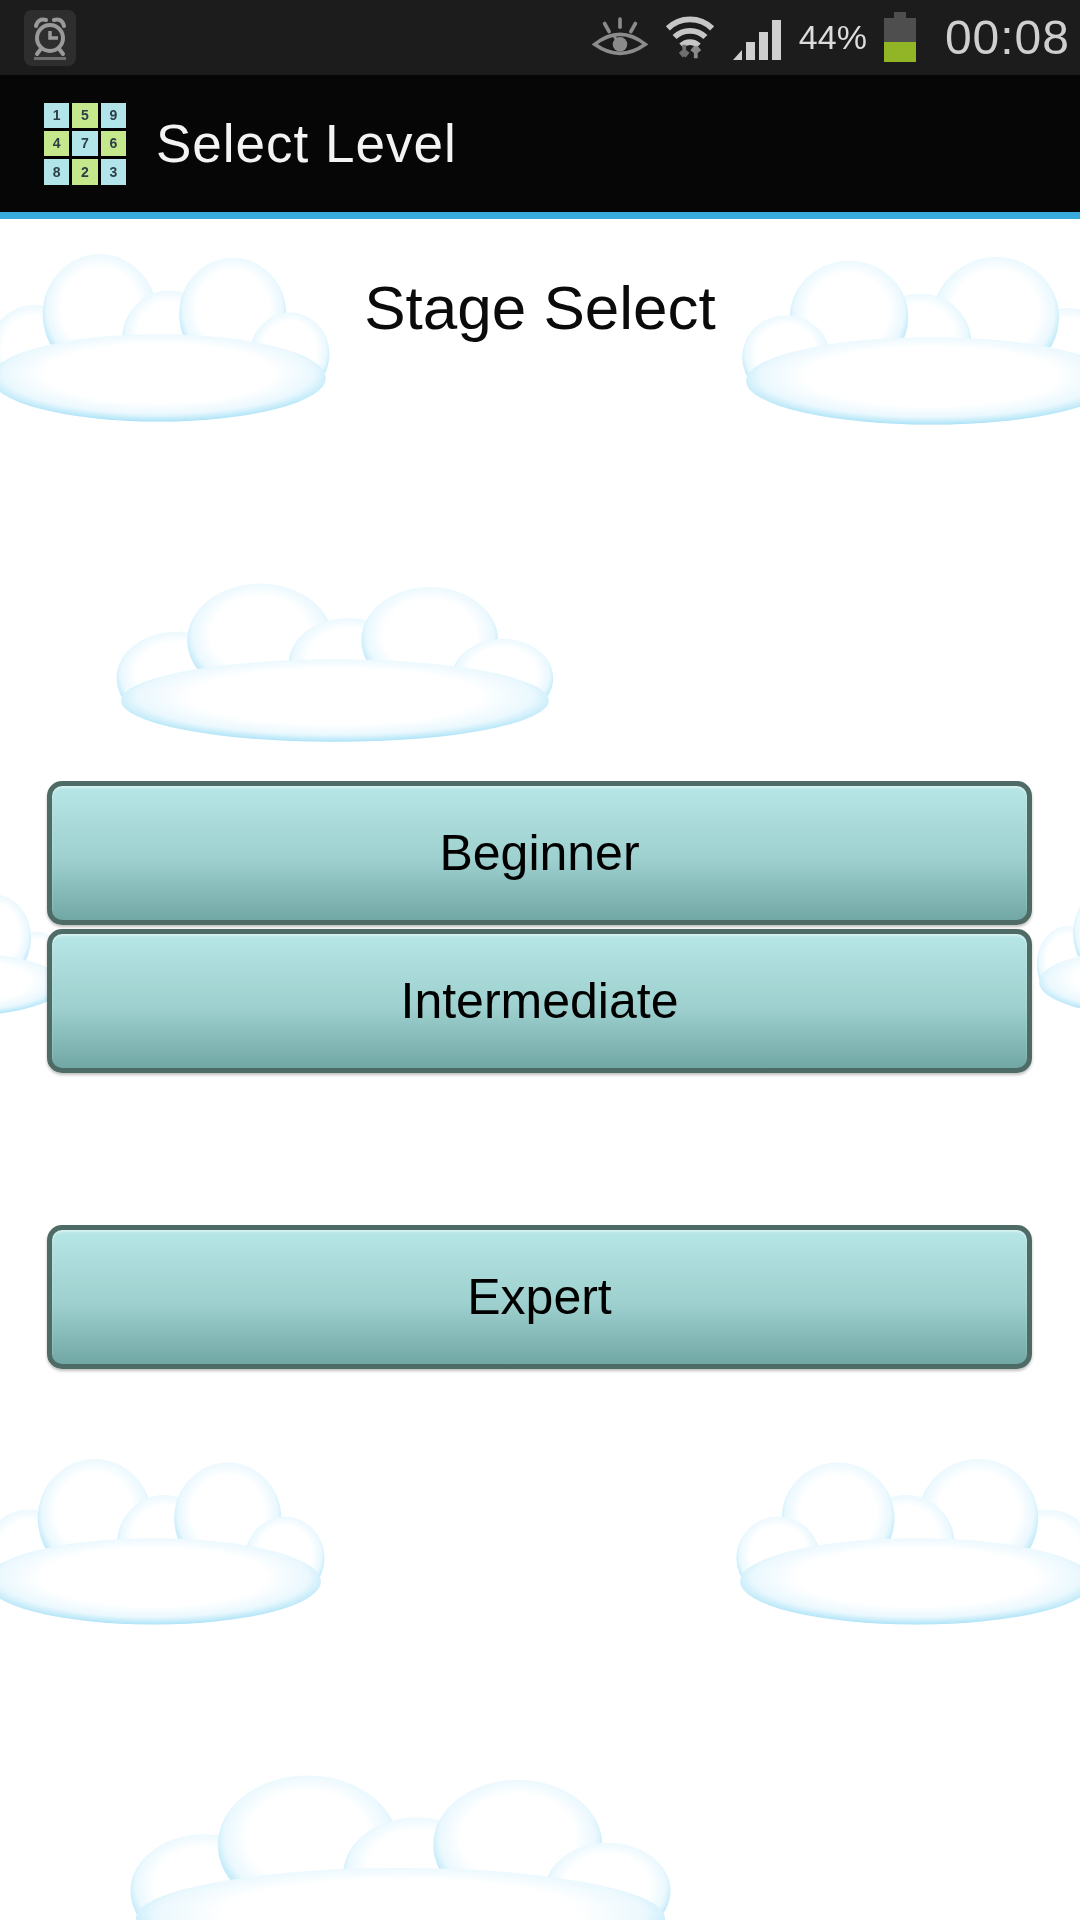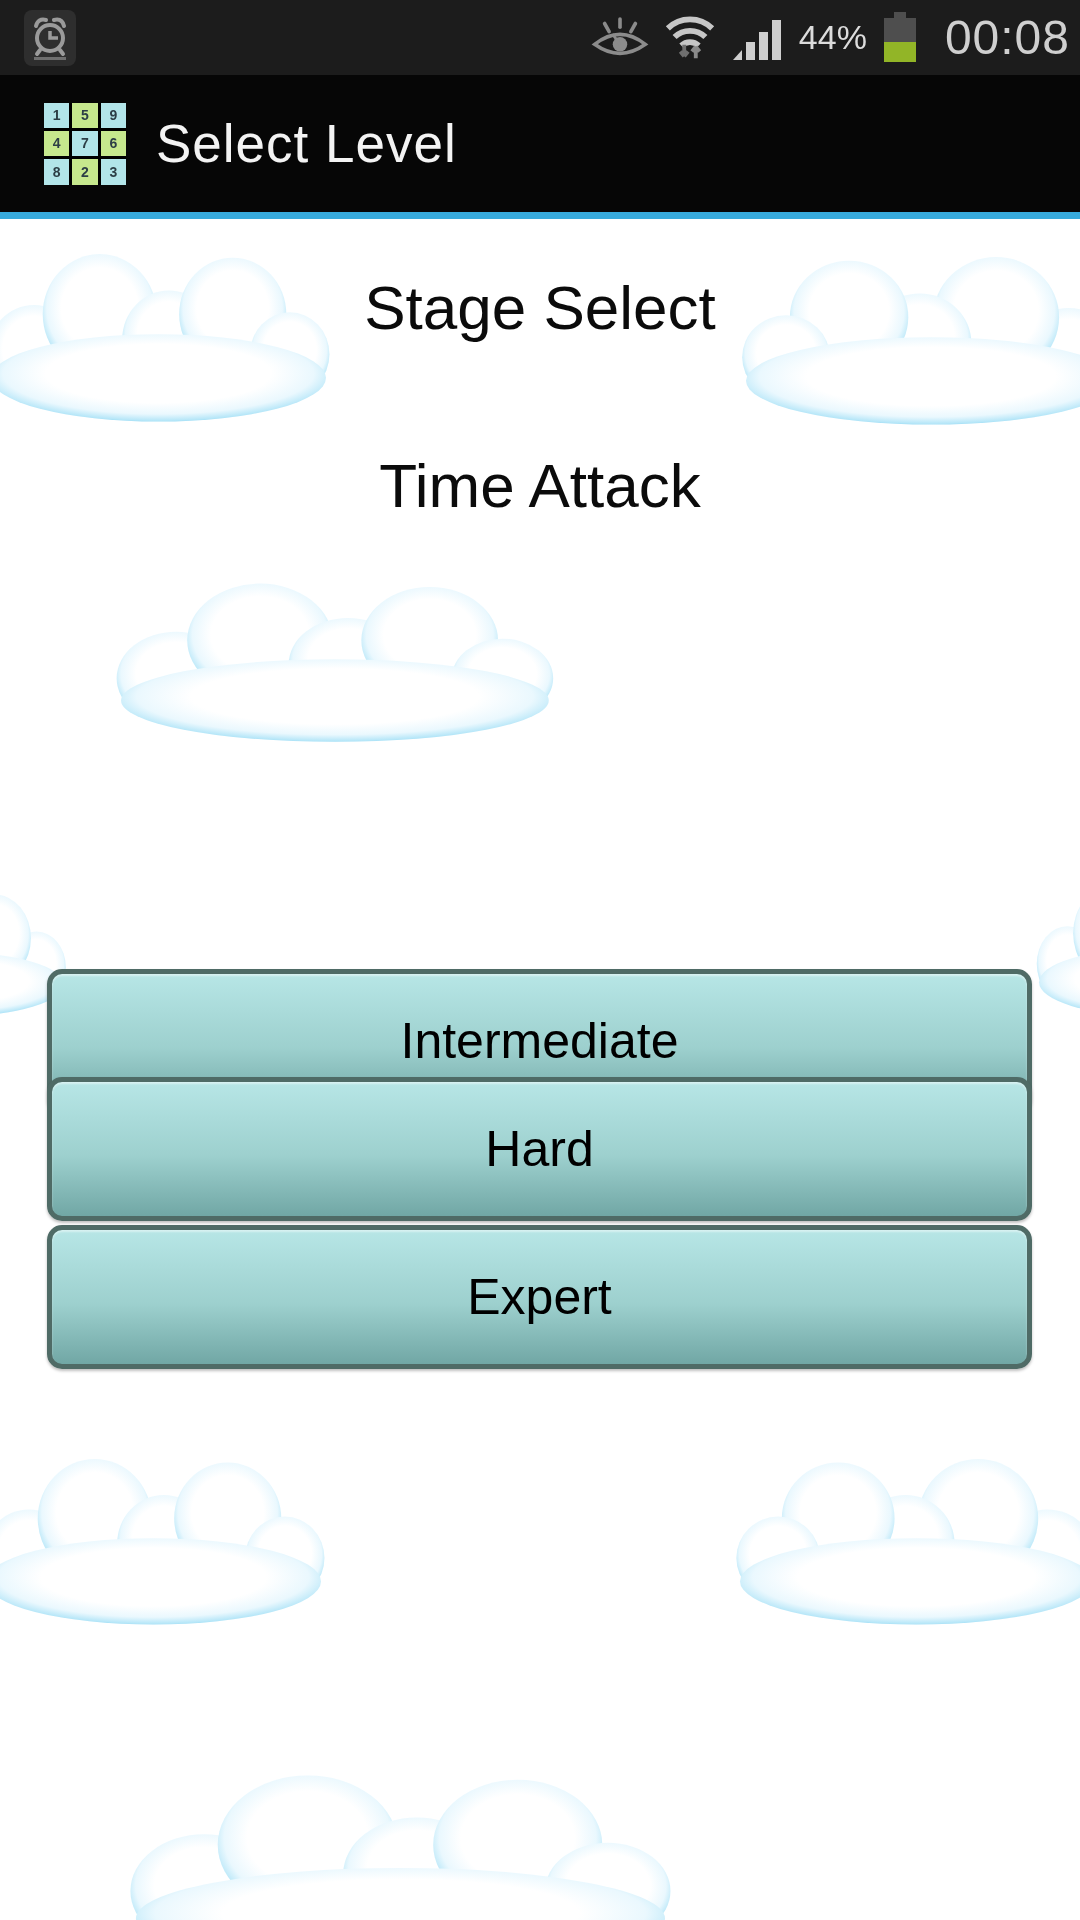--- a/index.html
+++ b/index.html
@@ -38,21 +38,21 @@
   .heading-2{top:450px;}
 
   
   .level-btn{position:absolute;left:47px;width:985px;height:144px;box-sizing:border-box;
              border:5px solid #4f6b66;border-radius:15px;
              background:linear-gradient(to bottom,#b7e6e6 0%,#9dd0ce 55%,#71a7a5 100%);
              display:flex;align-items:center;justify-content:center;
              font-size:50px;color:#000;z-index:5;
              box-shadow:0 2px 3px rgba(0,0,0,0.25), inset 0 2px 2px rgba(255,255,255,0.45);
              cursor:pointer;}
-  .btn-1{top:781px;} .btn-2{top:929px;margin-top:40px;} .btn-3{top:1077px;} .btn-4{top:1225px;}
+  .btn-1{top:781px;} .btn-2{top:929px;} .btn-3{top:1077px;} .btn-4{top:1225px;}
 
   
   .cloud{position:absolute;z-index:1;}
   .cloud use{fill:url(#puff);}
   .flip{transform:scaleX(-1);}
 
   svg{display:block;}
 </style>
 </head>
 <body>
@@ -168,19 +168,18 @@
       <use href="#cloud-shape"></use>
     </svg>
   <svg class="cloud flip" style="left:720px;top:1450px;width:400px;height:180px" viewBox="0 0 220 100" preserveAspectRatio="none">
       <use href="#cloud-shape"></use>
     </svg>
   <svg class="cloud" style="left:95px;top:1765px;width:600px;height:210px" viewBox="0 0 220 100" preserveAspectRatio="none">
       <use href="#cloud-shape"></use>
     </svg>
 
   <div class="heading heading-1">Stage Select</div>
-  <div class="heading heading-2">Time Attack</div>
 
+  <div class="level-btn btn-1">Beginner</div>
   <div class="level-btn btn-2">Intermediate</div>
-  <div class="level-btn btn-3">Hard</div>
   <div class="level-btn btn-4">Expert</div>
 
 </div>
 
 </body></html>

